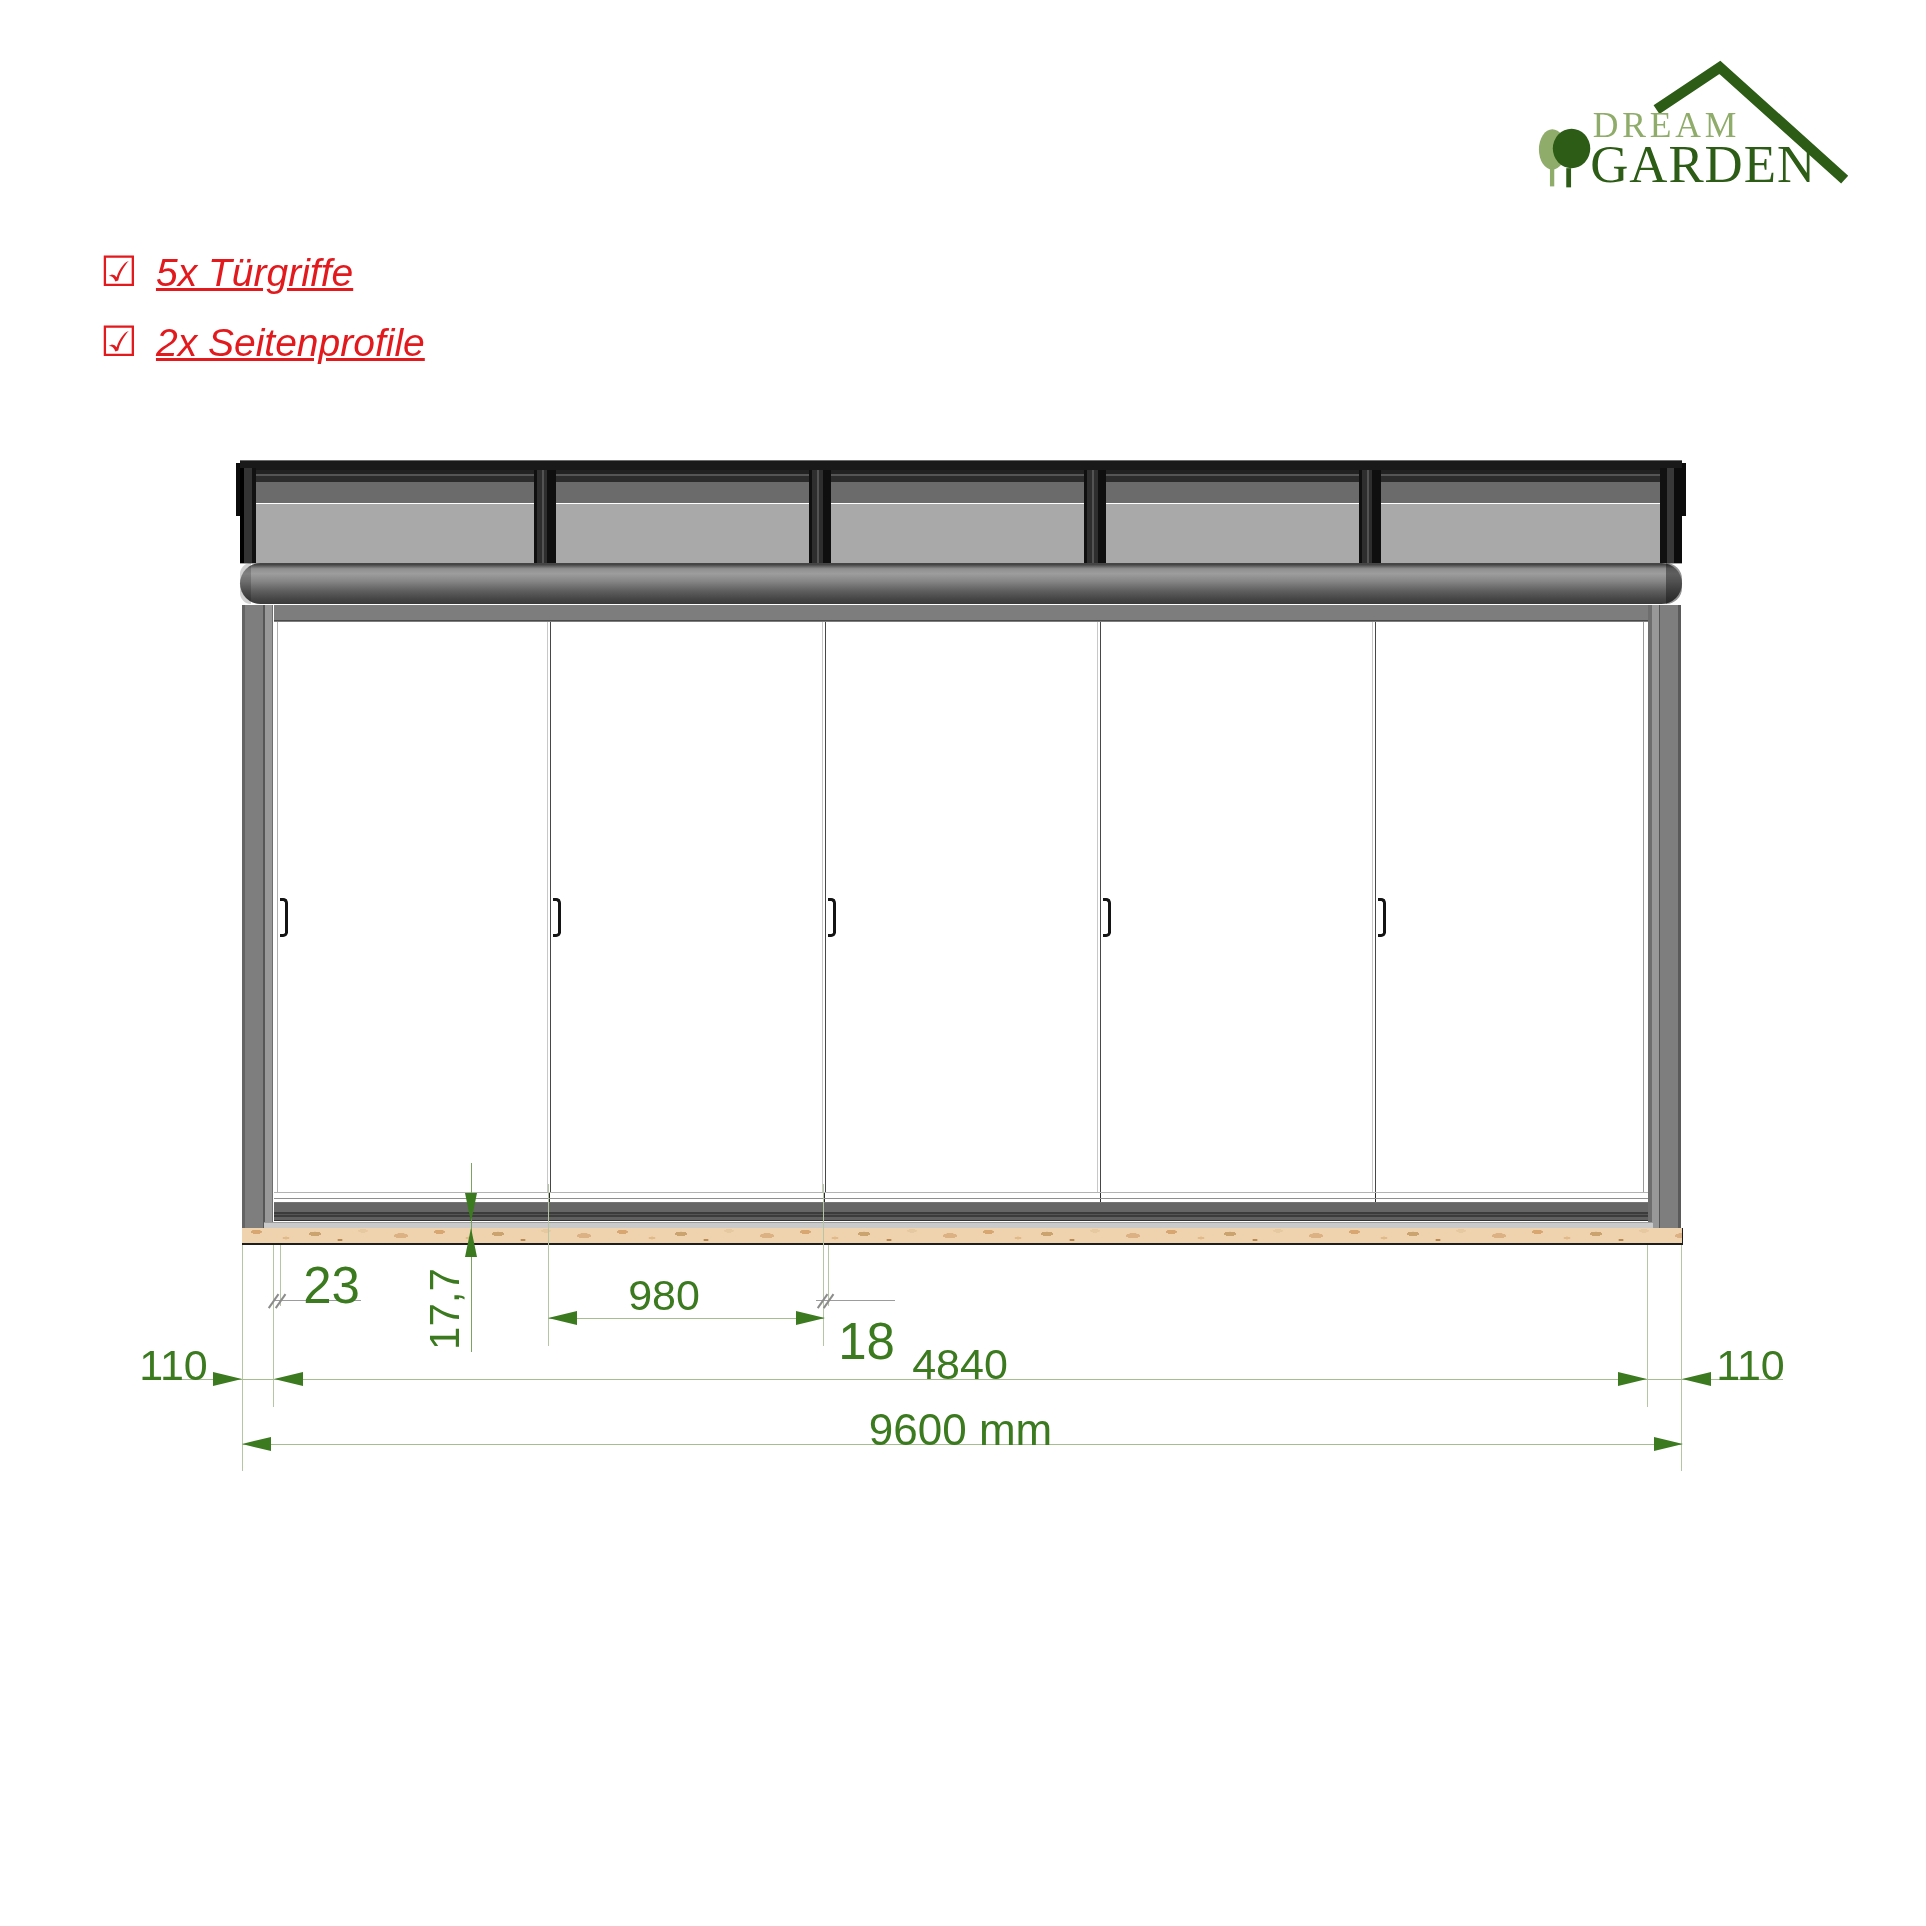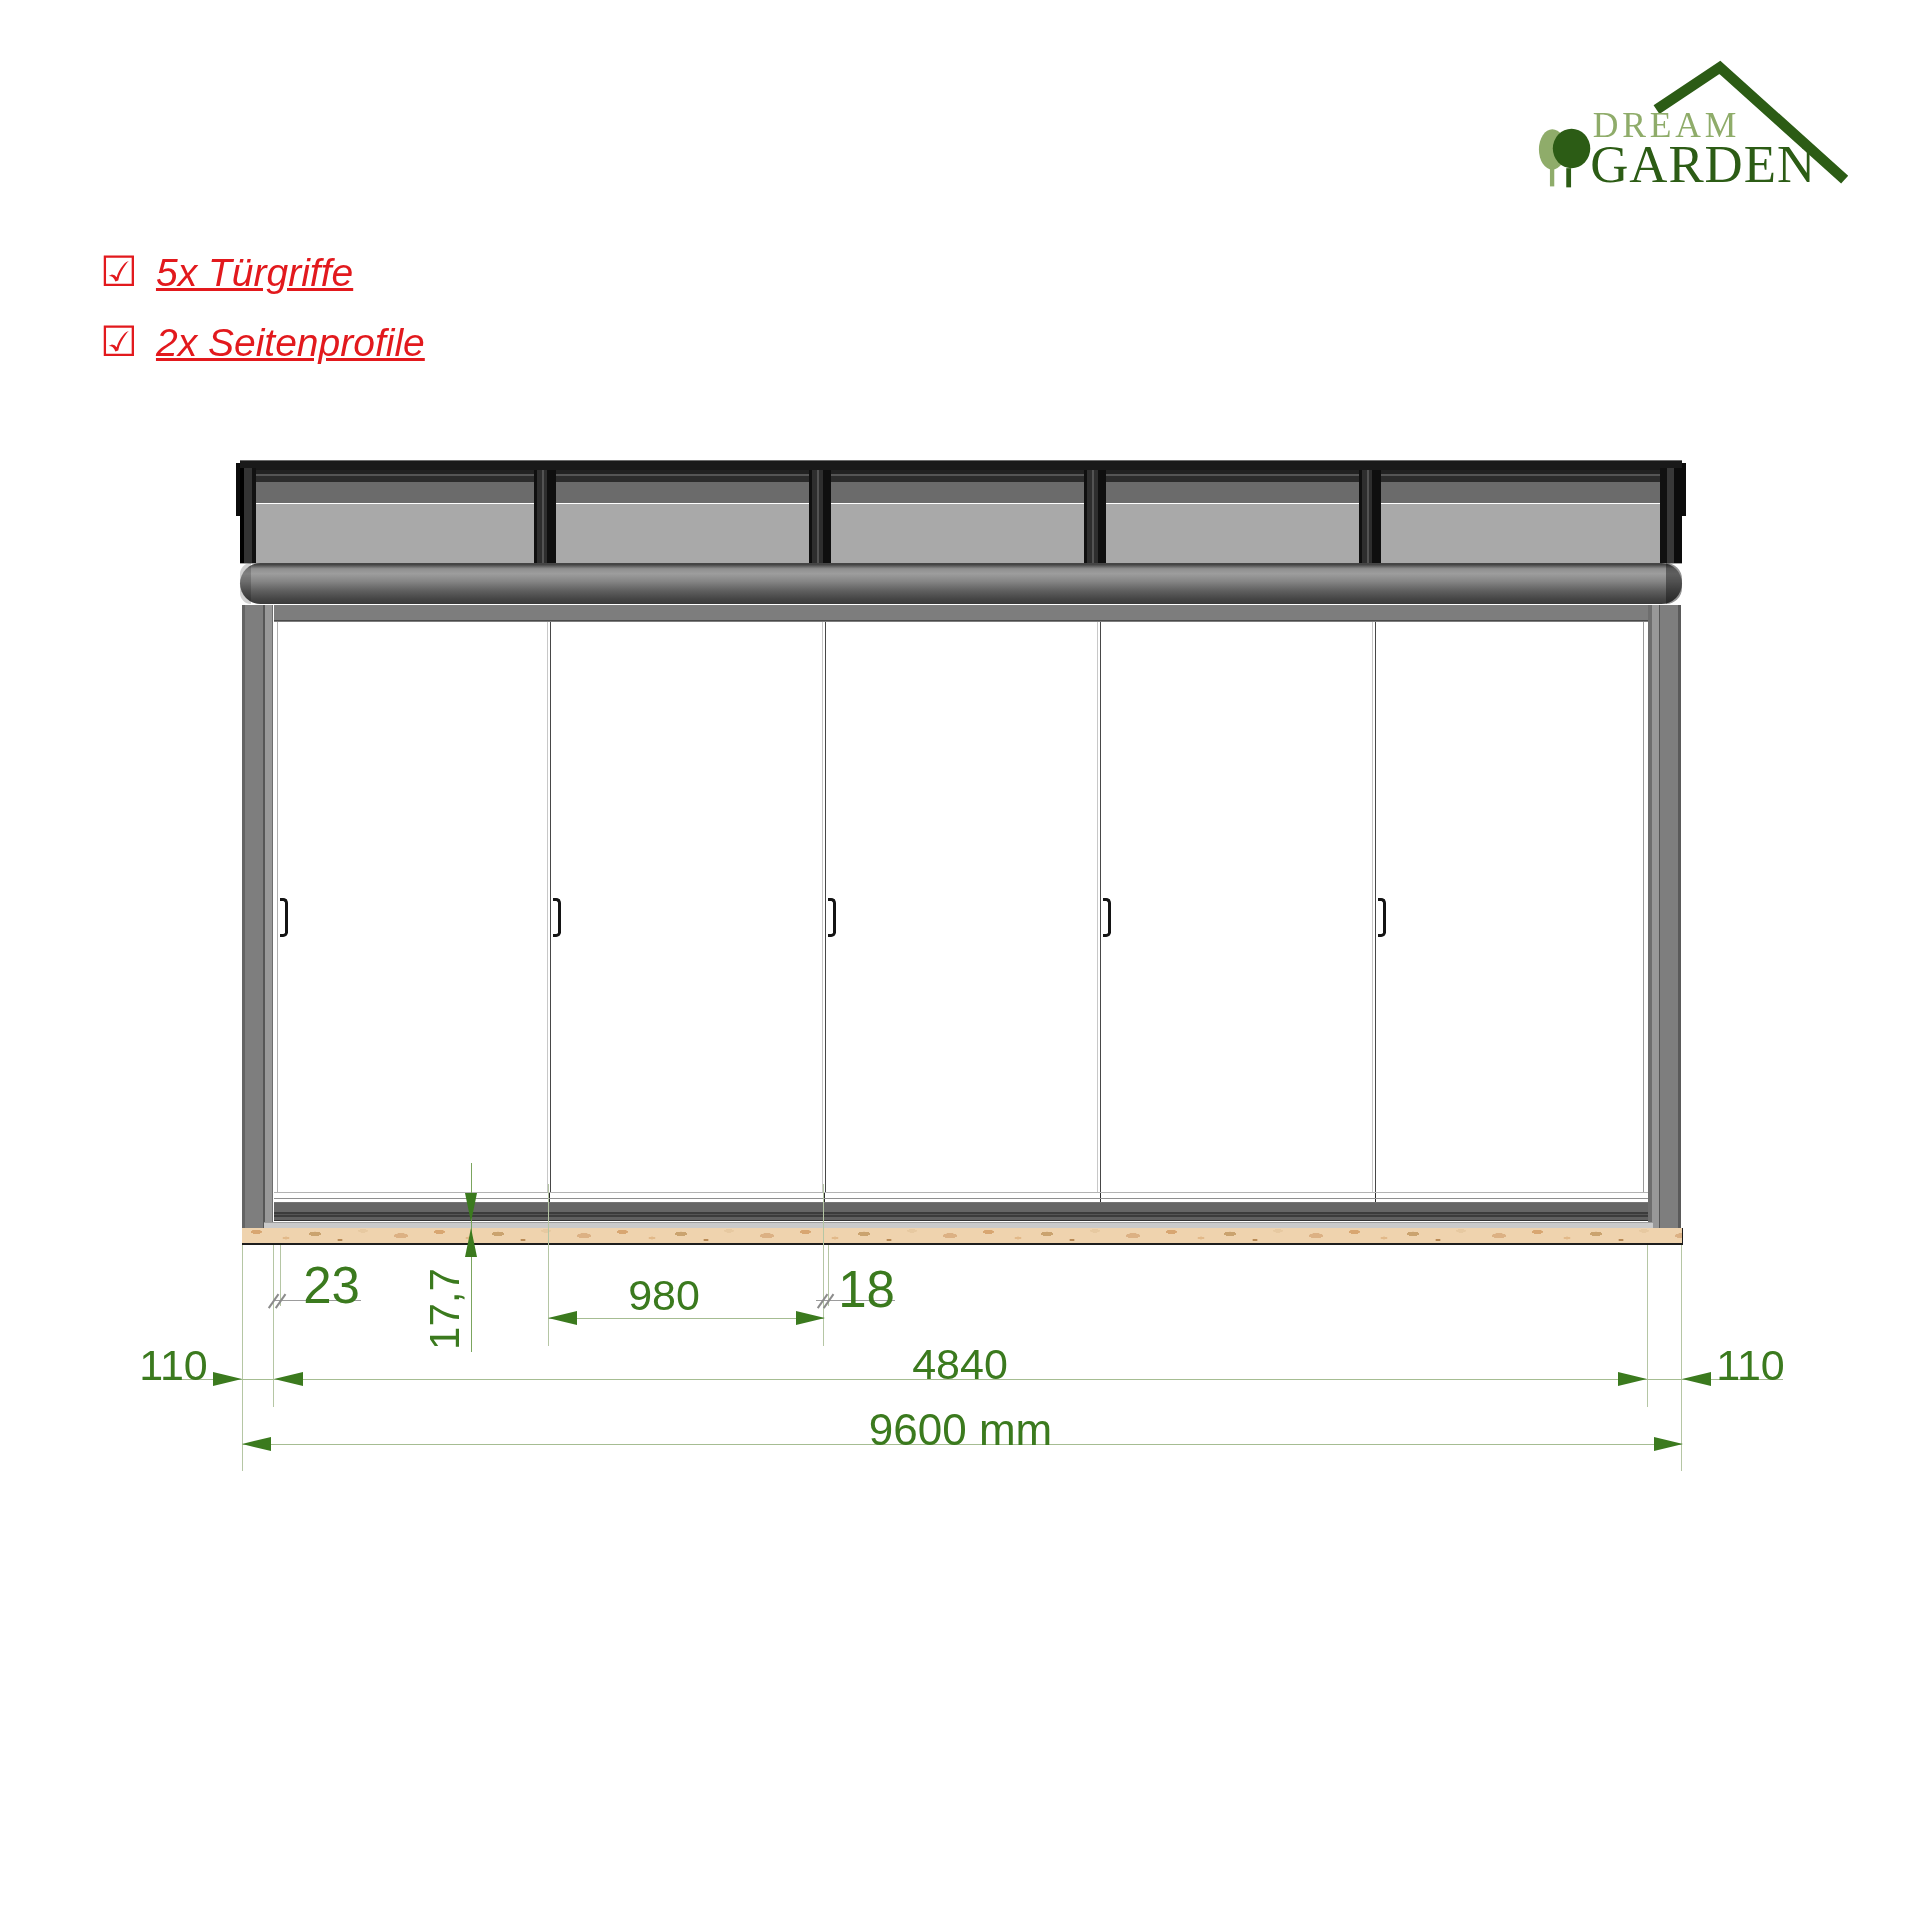--- a/index.html
+++ b/index.html
@@ -188,21 +188,21 @@
     <div class="a dt dt-v" style="left:373px;top:1285px;width:144px">17,7</div>
 
     <div class="a mline" style="left:274px;top:1300px;width:87px"></div>
     <div class="a tick" style="left:265px;top:1300px"></div>
     <div class="a tick" style="left:272px;top:1300px"></div>
     <div class="a dt dt-s" style="left:294px;top:1256px;width:75px">23</div>
 
     <div class="a mline" style="left:816px;top:1300px;width:79px"></div>
     <div class="a tick" style="left:814px;top:1300px"></div>
     <div class="a tick" style="left:820px;top:1300px"></div>
-    <div class="a dt dt-s" style="left:833px;top:1260px;width:67px">18</div>
+    <div class="a dt dt-s" style="left:833px;top:1312px;width:67px">18</div>
 
     <div class="a dline" style="left:548px;top:1318px;width:276px"></div>
     <div class="a ar ar-l" style="left:548px;top:1311px"></div>
     <div class="a ar ar-r" style="left:796px;top:1311px"></div>
     <div class="a dt" style="left:592px;top:1271px;width:144px">980</div>
 
     <div class="a dline" style="left:172px;top:1379px;width:1611px"></div>
     <div class="a ar ar-r" style="left:213px;top:1372px"></div>
     <div class="a ar ar-l" style="left:274px;top:1372px"></div>
     <div class="a ar ar-r" style="left:1618px;top:1372px"></div>

